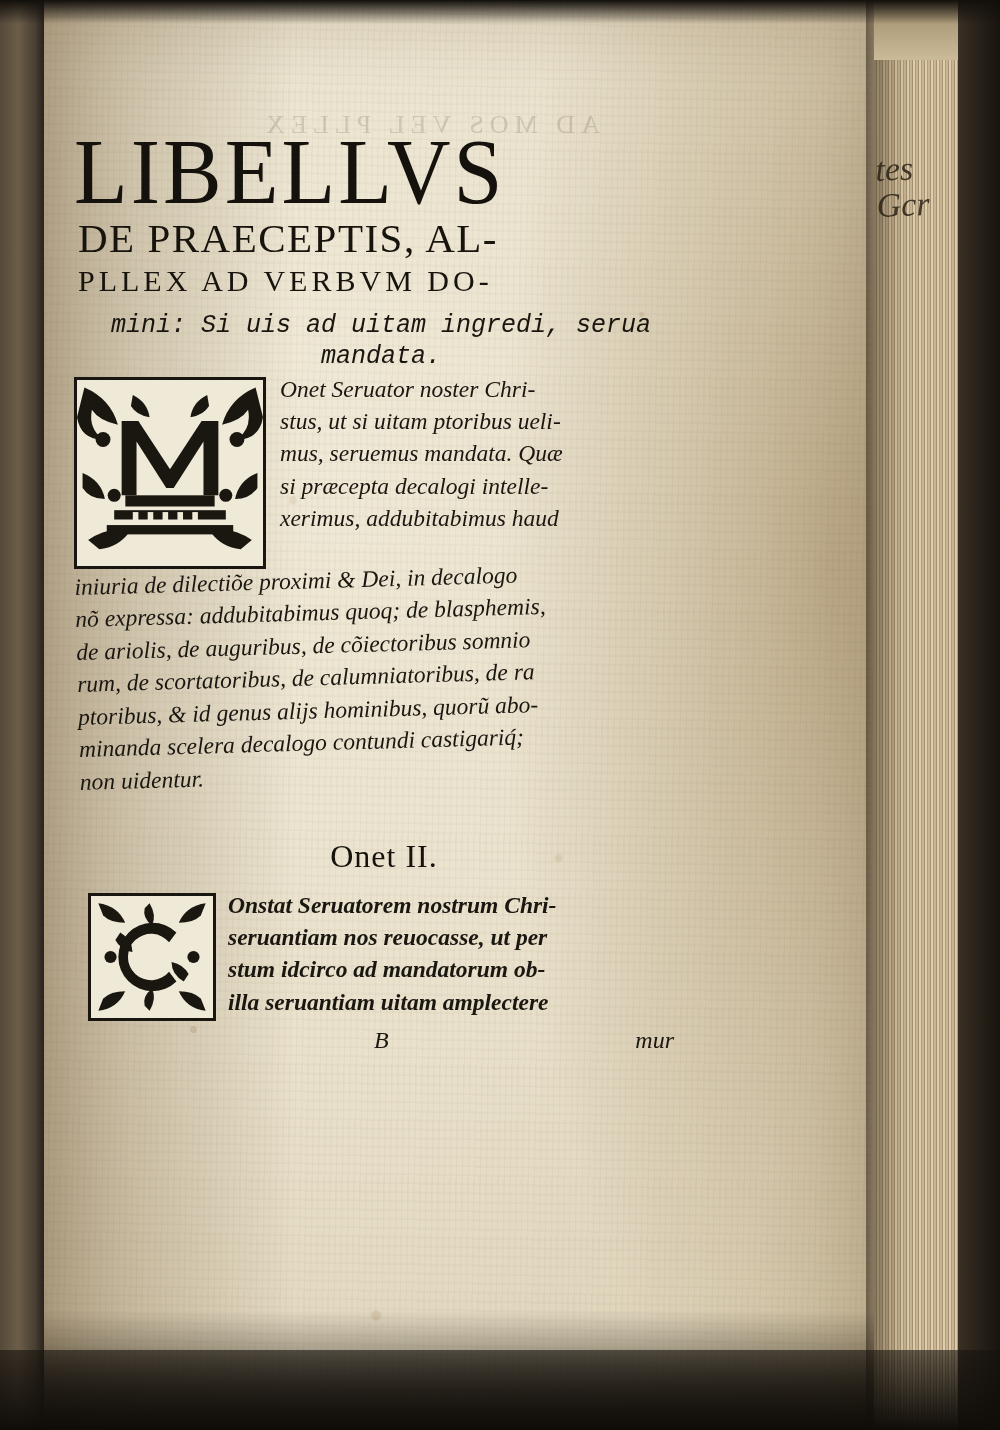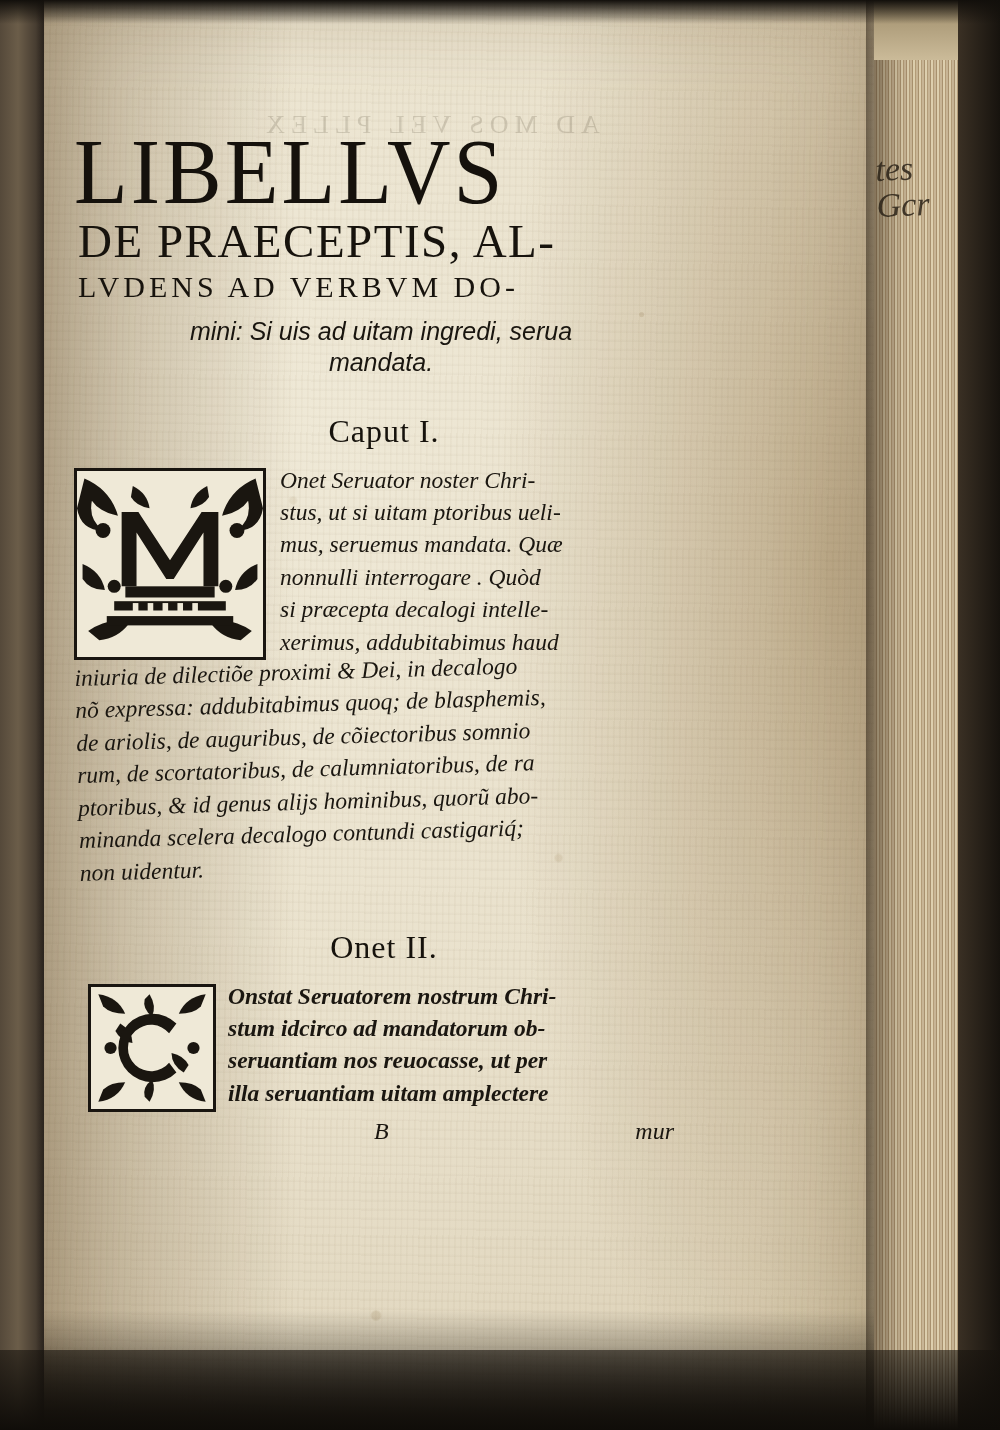--- a/index.html
+++ b/index.html
@@ -154,36 +154,36 @@
     line-height: 0.95;
     font-weight: 400;
     text-align: left;
     margin: 0 0 2px 0;
     transform: scaleY(1.06);
     transform-origin: left top;
     color: #15110c;
   }
   .title-line2 {
     font-family: "Liberation Serif", serif;
-    font-size: 47px;
+    font-size: 41px;
     letter-spacing: 1.5px;
     line-height: 1.0;
     margin: 6px 0 0 4px;
     color: #17130d;
   }
   .title-line3 {
     font-family: "Liberation Serif", serif;
     font-size: 30px;
     letter-spacing: 4px;
     line-height: 1.05;
     margin: 6px 0 0 4px;
     color: #17130d;
   }
   .title-italic {
-    font-family: Liberation Sans, sans-serif;
+    font-family: Liberation Mono, monospace;
     font-style: italic;
     font-size: 25px;
     line-height: 1.25;
     text-align: center;
     margin: 14px 36px 0 30px;
     color: #19150f;
   }
 
   .chapter-head {
     font-family: "Liberation Serif", serif;
@@ -283,27 +283,26 @@
     <div class="leaf-grain"></div>
     <div class="leaf-foxing"></div>
   </div>
 
   <div class="bleed">AD MOS  VEL PLLEX</div>
 
   <div class="block">
 
     <h1 class="title-main">LIBELLVS</h1>
     <div class="title-line2">DE PRAECEPTIS, AL-</div>
-    <div class="title-line3">LVDENS  AD  VERBVM  DO-</div>
+    <div class="title-line3">PLLEX  AD  VERBVM  DO-</div>
     <div class="title-italic">
       <div>mini: Si uis ad uitam ingredi, serua</div>
       <div>mandata.</div>
     </div>
 
-    <div class="chapter-head">Caput I.</div>
 
     <div class="para">
 
       <div class="woodcut">
         <svg viewBox="0 0 100 100" preserveAspectRatio="none" aria-hidden="true">
           <rect x="0" y="0" width="100" height="100" fill="#efe9d7"></rect>
 
           <g fill="#1a1610">
             <path d="M4 4 q14 6 18 20 q-10-2-14-8 q-2 10 6 16 q-12 0-14-12 z"></path>
             <path d="M96 4 q-14 6-18 20 q10-2 14-8 q2 10-6 16 q12 0 14-12 z"></path>
@@ -333,21 +332,20 @@
           <g fill="#1a1610">
             <path d="M24 62 L24 22 L33 22 L50 48 L67 22 L76 22 L76 62 L68 62 L68 33 L52 58 L48 58 L32 33 L32 62 Z"></path>
           </g>
         </svg>
       </div>
 
       <div class="indented">
         <div class="line">Onet Seruator noster Chri-</div>
         <div class="line">stus, ut si uitam ptoribus ueli-</div>
         <div class="line">mus, seruemus mandata. Quæ</div>
-        <div class="line">nonnulli interrogare . Quòd</div>
         <div class="line">si præcepta decalogi intelle-</div>
         <div class="line">xerimus, addubitabimus haud</div>
       </div>
 
       <div class="full-lines skewed">
         <div class="line">iniuria de dilectiõe proximi &amp; Dei, in decalogo</div>
         <div class="line">nõ expressa: addubitabimus quoq; de blasphemis,</div>
         <div class="line">de ariolis, de auguribus, de cõiectoribus somnio</div>
         <div class="line">rum, de scortatoribus, de calumniatoribus, de ra</div>
         <div class="line">ptoribus, &amp; id genus alijs hominibus, quorũ abo-</div>
@@ -375,22 +373,22 @@
             <path d="M76 70 q-10-6-10-16 q10 2 14 10 z"></path>
           </g>
           <g fill="#1a1610">
             <path d="M70 30 a28 28 0 1 0 0 40 l-6-8 a19 19 0 1 1 0-24 z"></path>
           </g>
         </svg>
       </div>
 
       <div class="indented-sm">
         <div class="line">Onstat Seruatorem nostrum Chri-</div>
+        <div class="line">seruantiam nos reuocasse, ut per</div>
         <div class="line">stum idcirco ad mandatorum ob-</div>
-        <div class="line">seruantiam nos reuocasse, ut per</div>
         <div class="line">illa seruantiam uitam amplectere</div>
       </div>
 
       <div class="signature-row">
         <span>B</span>
         <span>mur</span>
       </div>
     </div>
 
   </div>

